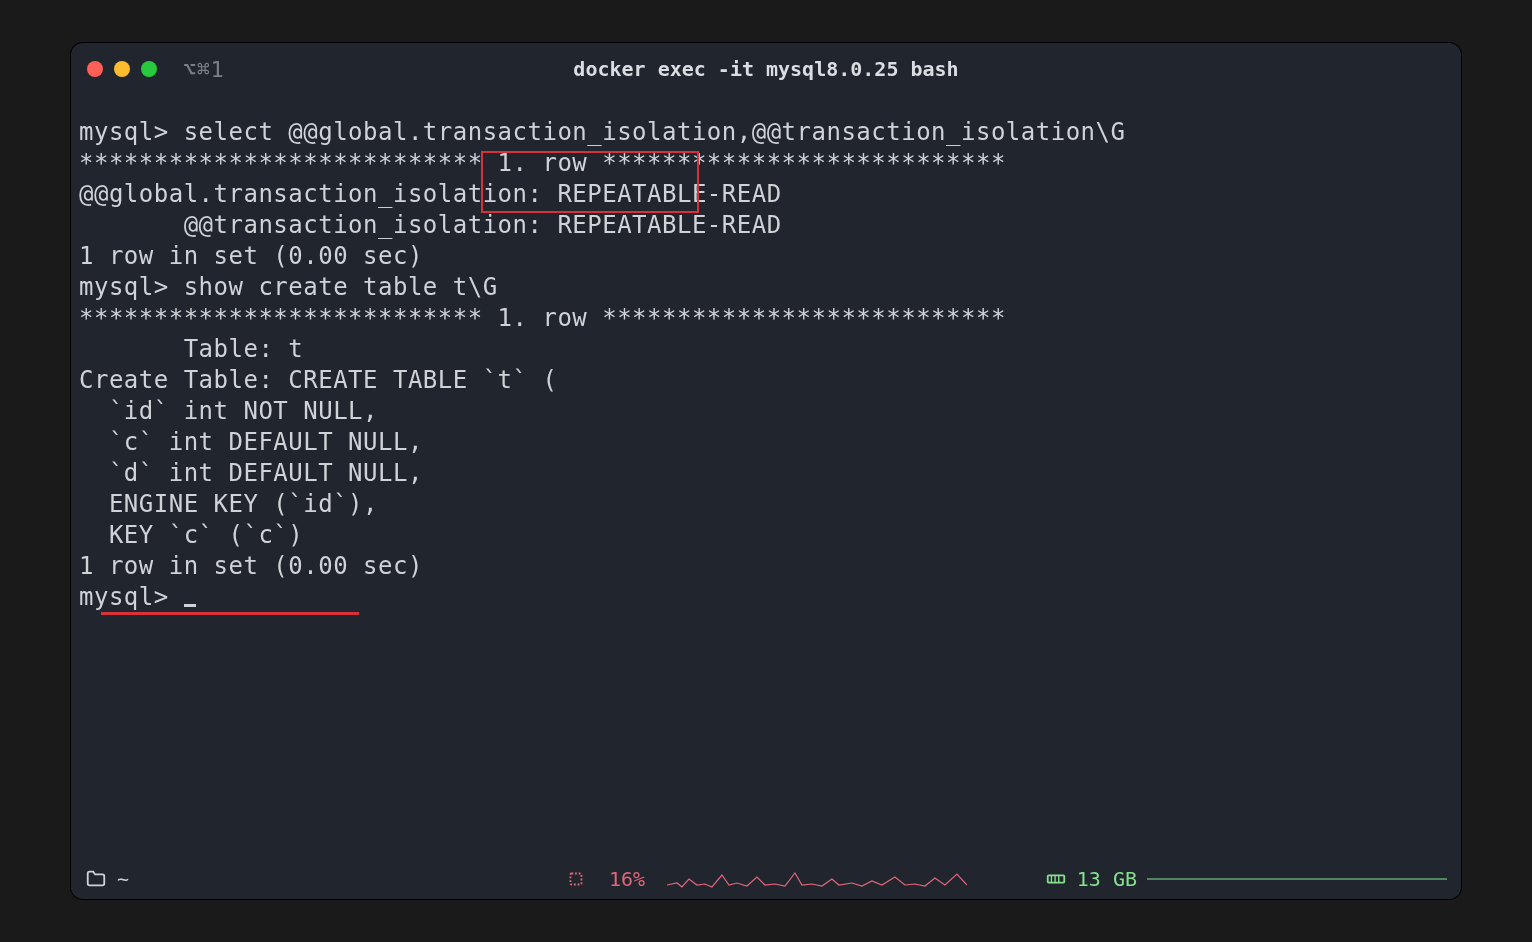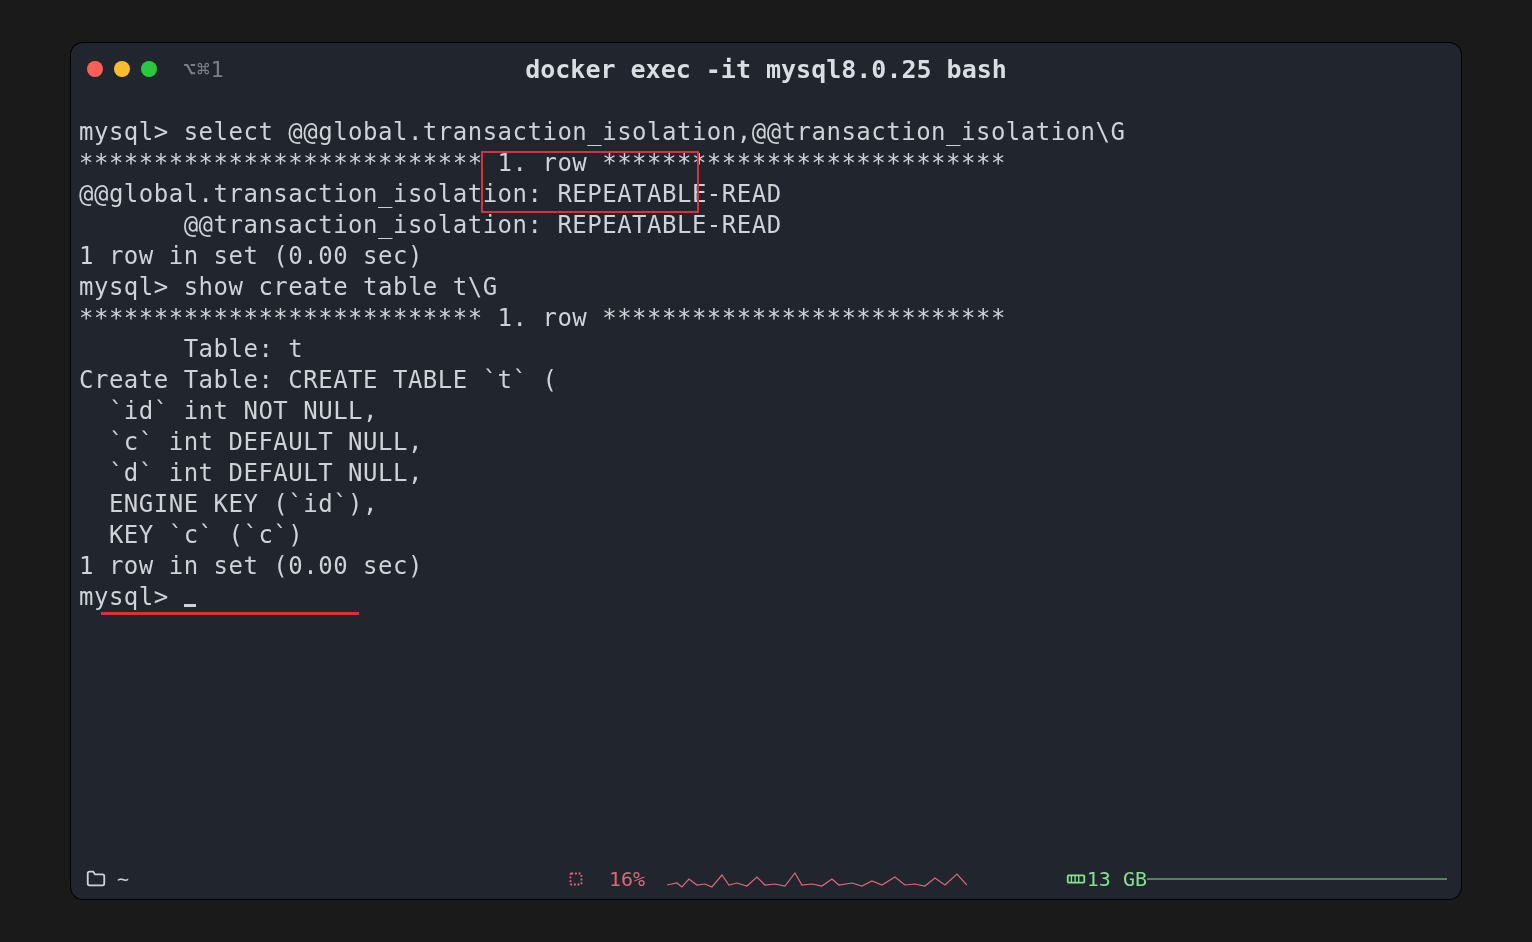--- a/index.html
+++ b/index.html
@@ -49,21 +49,21 @@
       margin-left: 26px;
       font-weight: 500;
       letter-spacing: 0.5px;
     }
     .title {
       position: absolute;
       left: 0;
       right: 0;
       text-align: center;
       color: #dadde1;
-      font-size: 25px;
+      font-size: 20px;
       font-weight: 600;
       pointer-events: none;
     }
     .term-body {
       flex: 1;
       padding: 22px 24px 8px 8px;
       color: #cfd2d6;
       font-size: 24px;
       line-height: 31px;
       letter-spacing: 0.5px;
@@ -123,20 +123,21 @@
       stroke: #e2657a;
       fill: none;
       stroke-width: 1.2;
       width: 300px;
       height: 24px;
     }
     .status-right {
       margin-left: auto;
       display: flex;
       align-items: center;
+      gap: 10px;
       color: #84e28e;
       justify-content: space-between;
     }
     .ram-icon { width: 22px; height: 22px; }
     .spark-g {
       stroke: #84e28e;
       fill: none;
       stroke-width: 1.2;
       width: 300px;
       height: 24px;

